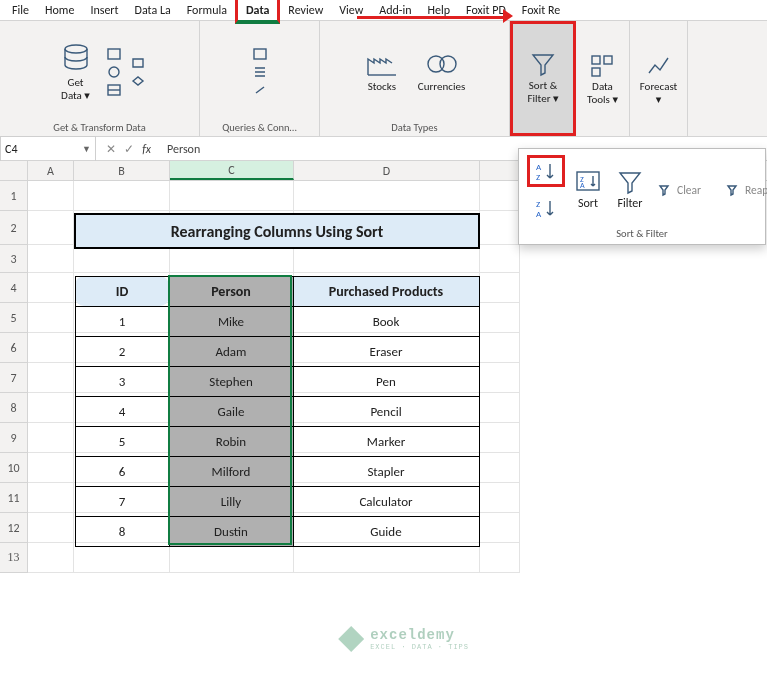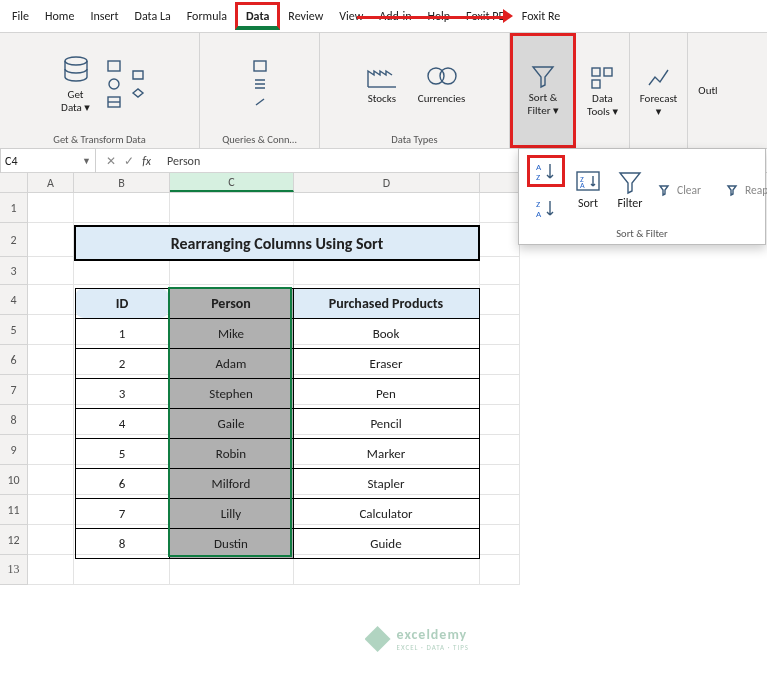--- a/index.html
+++ b/index.html
@@ -1,19 +1,19 @@
 <!DOCTYPE html>
 <html><head>
   <meta charset="utf-8">
   <style>
     * { box-sizing: border-box; margin: 0; padding: 0; }
     body { font-family: "Segoe UI", Calibri, sans-serif; font-size: 12px; background: #fff; color: #212121; width: 767px; height: 674px; overflow: hidden; position: relative; }
 
     
-    .ribbon-tabs { display: flex; align-items: center; border-bottom: 1px solid #d4d4d4; height: 21px; padding: 16px 4px; }
+    .ribbon-tabs { display: flex; align-items: center; border-bottom: 1px solid #d4d4d4; height: 21px; padding: 4px 4px; }
     .tab { padding: 0 8px; height: 28px; display: flex; align-items: center; font-size: 12px; color: #212121; cursor: pointer; }
     .tab.active { border: 3px solid #e02020; border-bottom: 4px solid #107c41; font-weight: 600; }
 
     
     .ribbon { display: flex; background: #f3f2f1; border-bottom: 1px solid #d4d4d4; height: 116px; }
     .group { display: flex; flex-direction: column; align-items: center; border-right: 1px solid #d4d4d4; padding: 2px 4px 0; }
     .group-content { flex: 1; display: flex; align-items: center; gap: 6px; }
     .group-label { font-size: 10.5px; color: #555; padding: 1px 0 2px; text-align: center; }
 
     .rbtn { display: flex; flex-direction: column; align-items: center; justify-content: space-between; padding: 4px 6px; cursor: pointer; text-align: center; gap: 2px; }
@@ -58,21 +58,21 @@
 
     
     .sf-panel { position: absolute; left: 518px; top: 148px; width: 248px; background: #fff; border: 1px solid #bdbdbd; box-shadow: 0 4px 10px rgba(0,0,0,0.2); padding: 6px 8px 4px; z-index: 20; }
     .sf-row { display: flex; gap: 4px; }
     .sf-btn { display: flex; flex-direction: column; align-items: center; justify-content: center; padding: 4px; cursor: pointer; text-align: center; }
     .sf-side { display: flex; flex-direction: row; gap: 16px; padding-top: 2px; }
     .sf-side-item { display: flex; align-items: center; gap: 6px; font-size: 11.5px; color: #888; padding: 1px 4px; }
     .sf-label { font-size: 10.5px; color: #555; text-align: center; padding-top: 4px; }
 
     
-    .watermark { position: absolute; right: 298px; bottom: 22px; opacity: 0.32; display: flex; gap: 6px; align-items: center; }
+    .watermark { position: absolute; right: 298px; bottom: 22px; opacity: 0.32; display: flex; gap: 6px; align-items: center; font-family: Liberation Mono, monospace; }
     .wm-logo { width: 26px; height: 26px; background: #107c41; clip-path: polygon(50% 0, 100% 50%, 50% 100%, 0 50%); }
     .wm-text .l1 { font-size: 14px; font-weight: 700; color: #0a6b38; letter-spacing: 1px; }
     .wm-text .l2 { font-size: 7px; color: #0a6b38; letter-spacing: 1px; }
 
     .sel-bg { background: #b0b0b0 !important; }
     .icon-svg { stroke: #3a5a7a; stroke-width: 1.4; fill: none; }
   </style>
 </head>
 <body>
 
@@ -215,27 +215,20 @@
       <div class="rbtn">
         <svg width="26" height="26" class="icon-svg">
             <path d="M3 20l6-8 5 5 8-12"></path>
           </svg>
         <span class="lbl">Forecast
 ▾</span>
       </div>
     </div>
   </div>
 
-  <div class="group" style="width:40px;border-right:none">
-    <div class="group-content">
-      <div class="rbtn">
-        <span class="lbl">Outl</span>
-      </div>
-    </div>
-  </div>
 </div>
 
 <div class="formula-row">
   <div class="name-box">
     <span>C4</span>
     <span class="dd">▼</span>
   </div>
   <div class="fx-icons">
     <span>✕</span>
     <span>✓</span>

